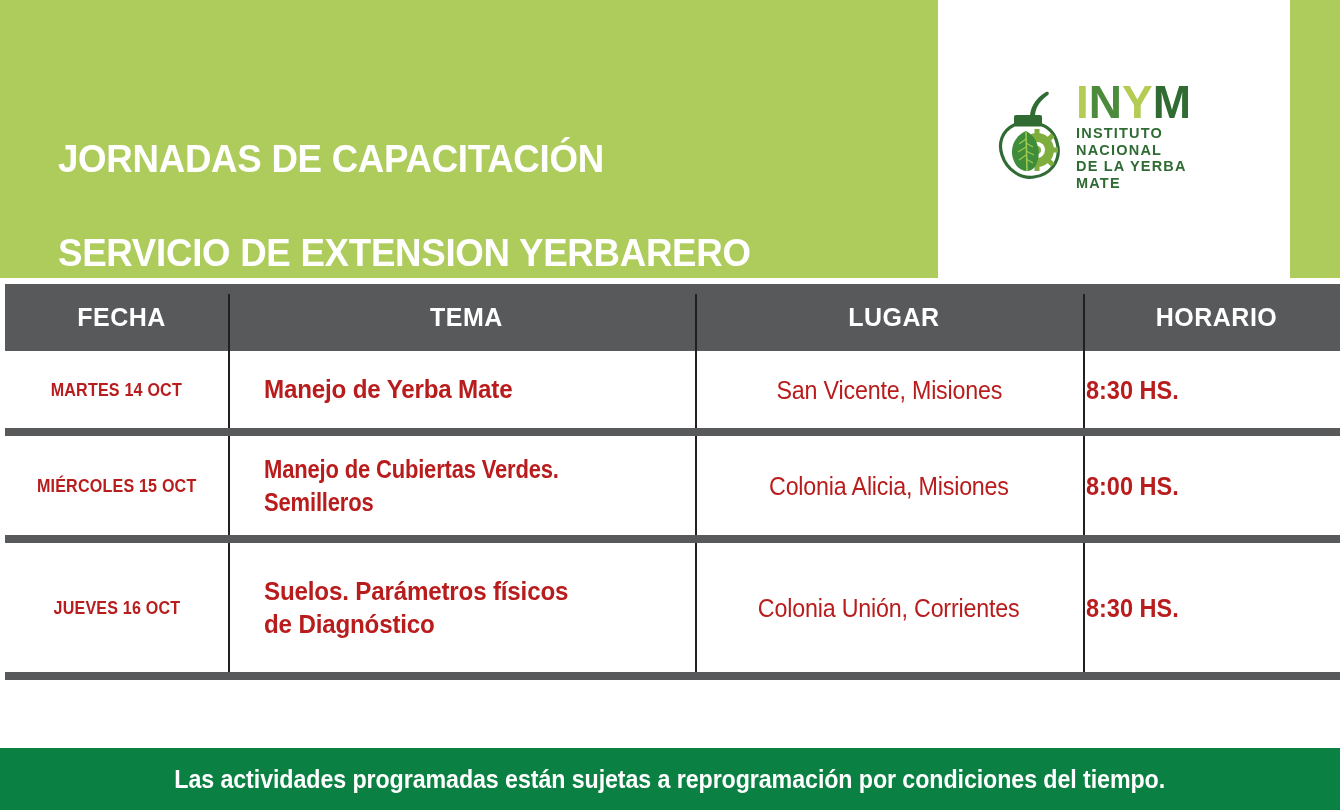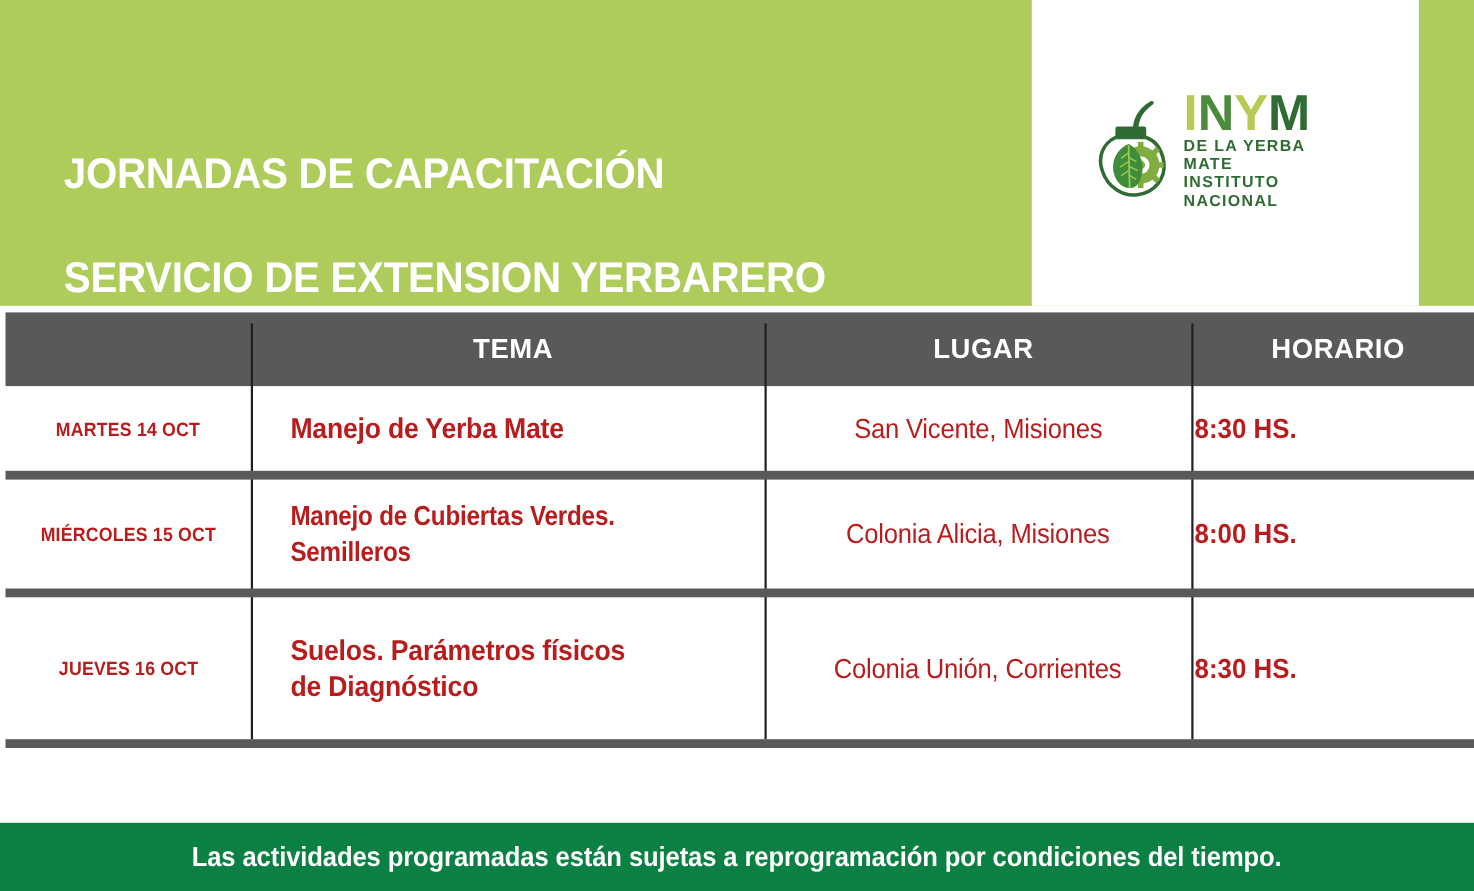--- a/index.html
+++ b/index.html
@@ -200,31 +200,32 @@
 
       <span class="logo-text">
         <span class="logo-word">
           <span class="l1">I</span>
           <span class="l2">N</span>
           <span class="l3">Y</span>
           <span class="l4">M</span>
         </span>
         <span class="logo-rule"></span>
         <span class="logo-sub">
+          <span style="display:block">INSTITUTO NACIONAL</span>
           <span style="display:block">DE LA YERBA MATE</span>
-          <span style="display:block">INSTITUTO NACIONAL</span>
         </span>
         <span class="logo-rule-bottom"></span>
       </span>
     </div>
   </div>
 
   <div class="table-wrap">
 
     <div class="thead">
+      <div class="th th-fecha">FECHA</div>
       <div class="th th-tema">TEMA</div>
       <div class="th th-lugar">LUGAR</div>
       <div class="th th-horario">HORARIO</div>
     </div>
 
     <div class="vline v1"></div>
     <div class="vline v2"></div>
     <div class="vline v3"></div>
 
     <div class="row r1">

